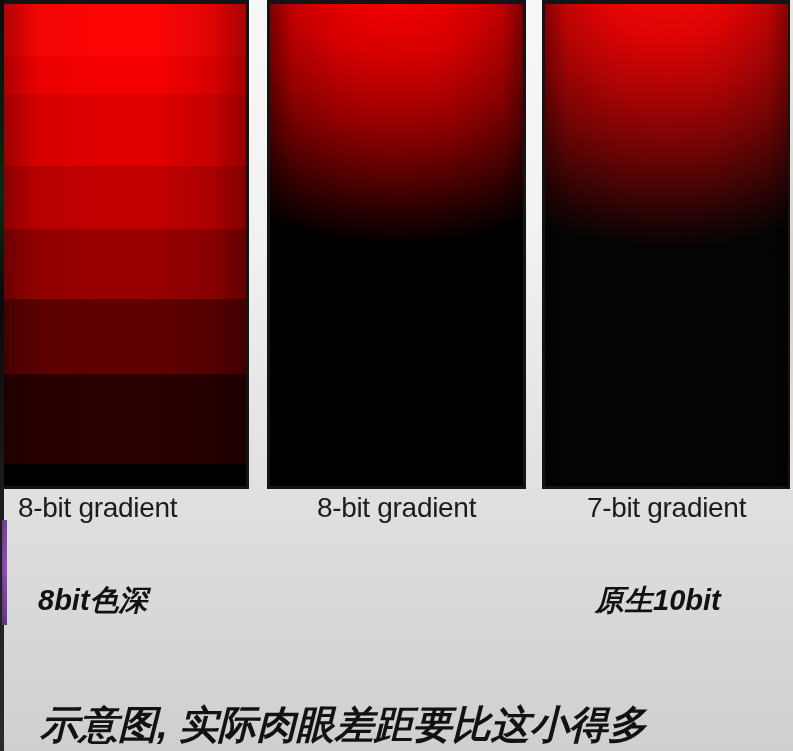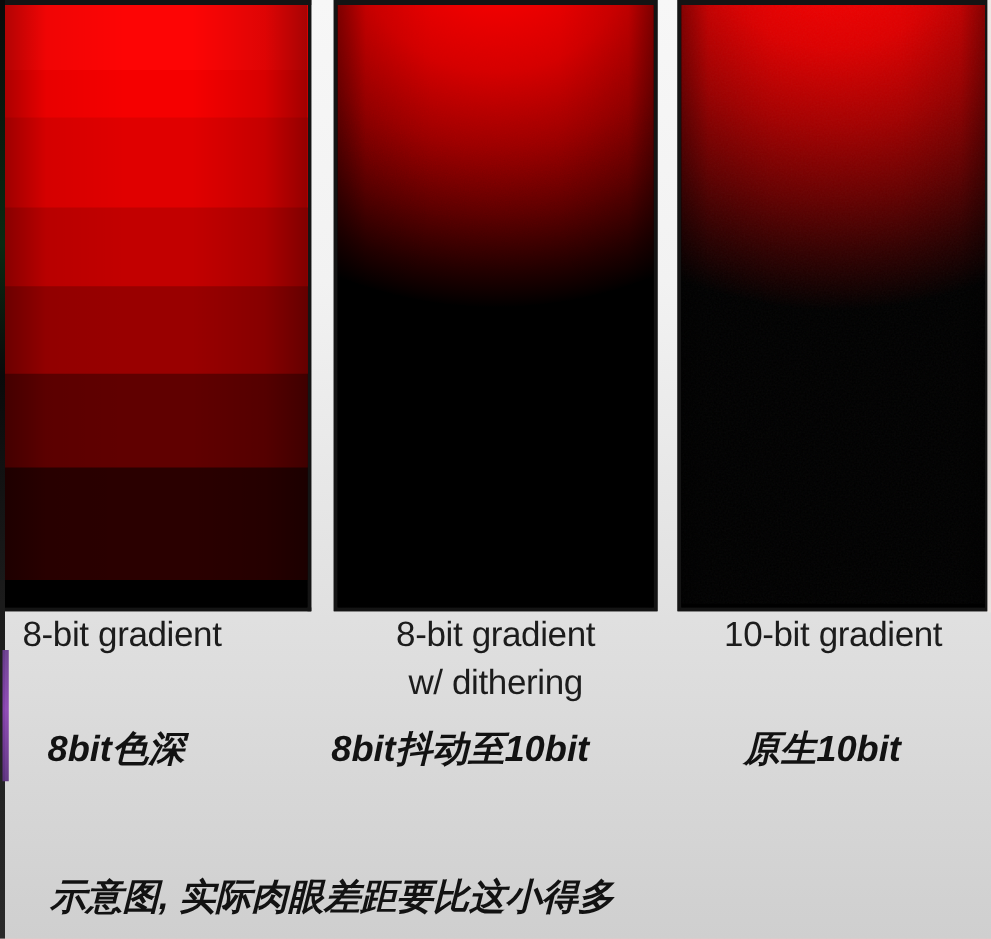--- a/index.html
+++ b/index.html
@@ -175,21 +175,21 @@
     white-space: nowrap;
   }
   #label-cn-8bit   { left: 38px; }
   #label-cn-dither { left: 265px; }
   #label-cn-10bit  { left: 578px; margin-left: 17px; }
 
   #footnote {
     position: absolute;
     left: 40px;
     top: 698px;
-    font-size: 29px;
+    font-size: 39px;
     font-weight: bold;
     font-style: italic;
     color: #121212;
     white-space: nowrap;
   }
 </style>
 </head>
 <body>
 
 <div id="swatch-strip">
@@ -236,30 +236,28 @@
   </div>
 
 </div>
 
 <div id="labels-en">
   <div class="label-en" id="label-en-8bit">
     <span>8-bit gradient</span>
   </div>
   <div class="label-en" id="label-en-dither">
     <span>8-bit gradient</span>
-    <span class="label-en-line2">w/ dithering</span>
   </div>
   <div class="label-en" id="label-en-10bit">
-    <span>10-bit gradient</span>
+    <span>7-bit gradient</span>
   </div>
 </div>
 
 <div id="labels-cn">
   <div class="label-cn" id="label-cn-8bit">8bit色深</div>
-  <div class="label-cn" id="label-cn-dither">8bit抖动至10bit</div>
   <div class="label-cn" id="label-cn-10bit">原生10bit</div>
 </div>
 
 <div id="footnote">示意图, 实际肉眼差距要比这小得多</div>
 
 <div id="edge-left-dark"></div>
 <div id="edge-left-violet"></div>
 <div id="edge-right-light"></div>
 
 </body></html>

